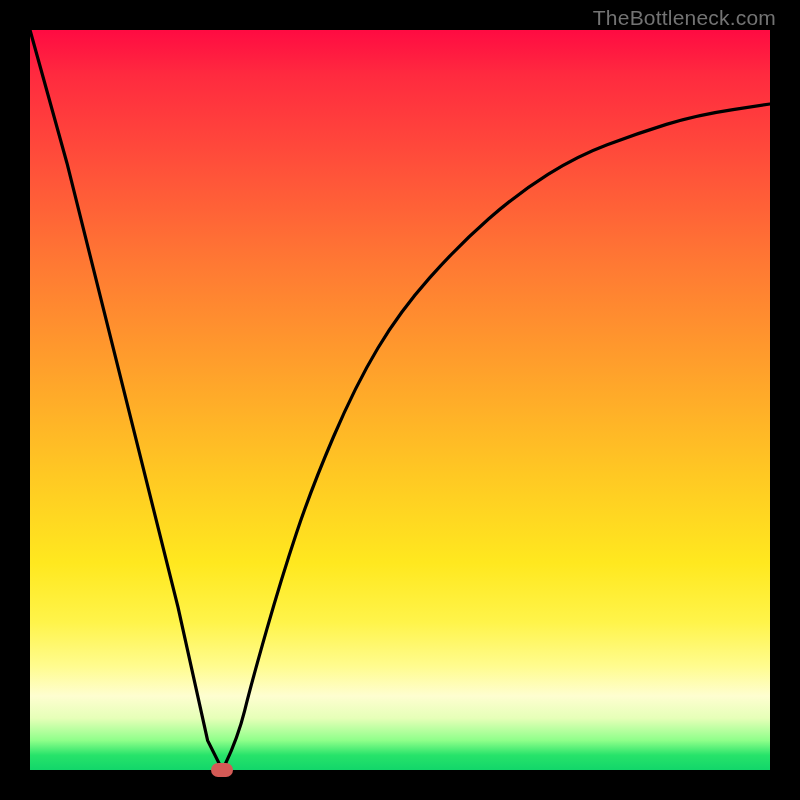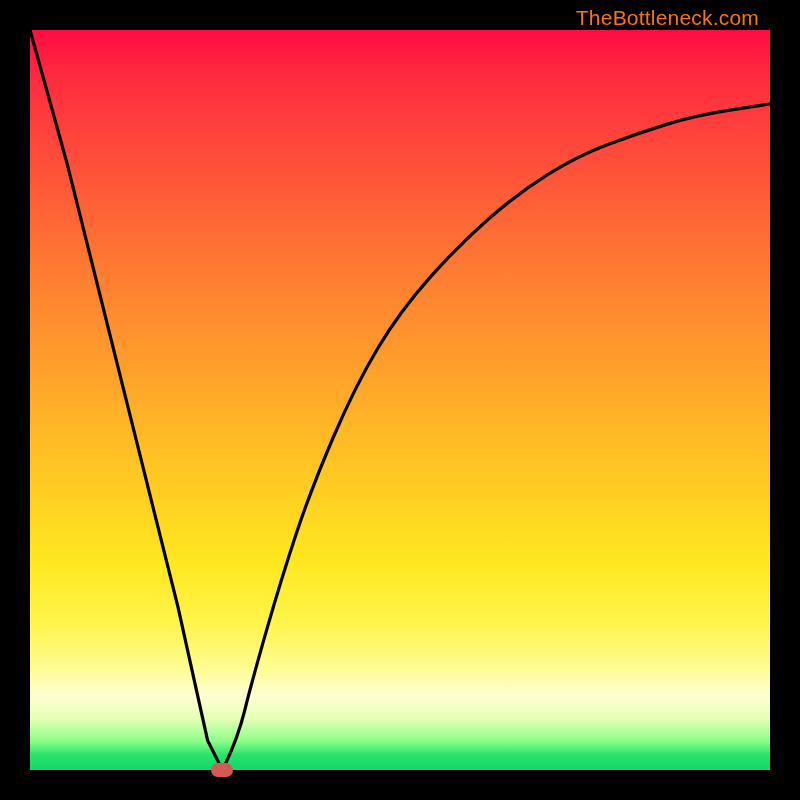--- a/index.html
+++ b/index.html
@@ -40,22 +40,22 @@
       #fefed0 90%,
       #e6ffb8 93%,
       #8fff8a 96%,
       #27e36a 98%,
       #12d66a 100%
     );
   }
   .attribution {
     position: absolute;
     top: 6px;
-    right: 41px;
-    color: #f97316;
+    right: 24px;
+    color: #737373;
     font-size: 21px;
     letter-spacing: 0.2px;
     font-weight: 400;
   }
   svg.curve {
     position: absolute;
     top: 0;
     left: 0;
   }
   .marker {

